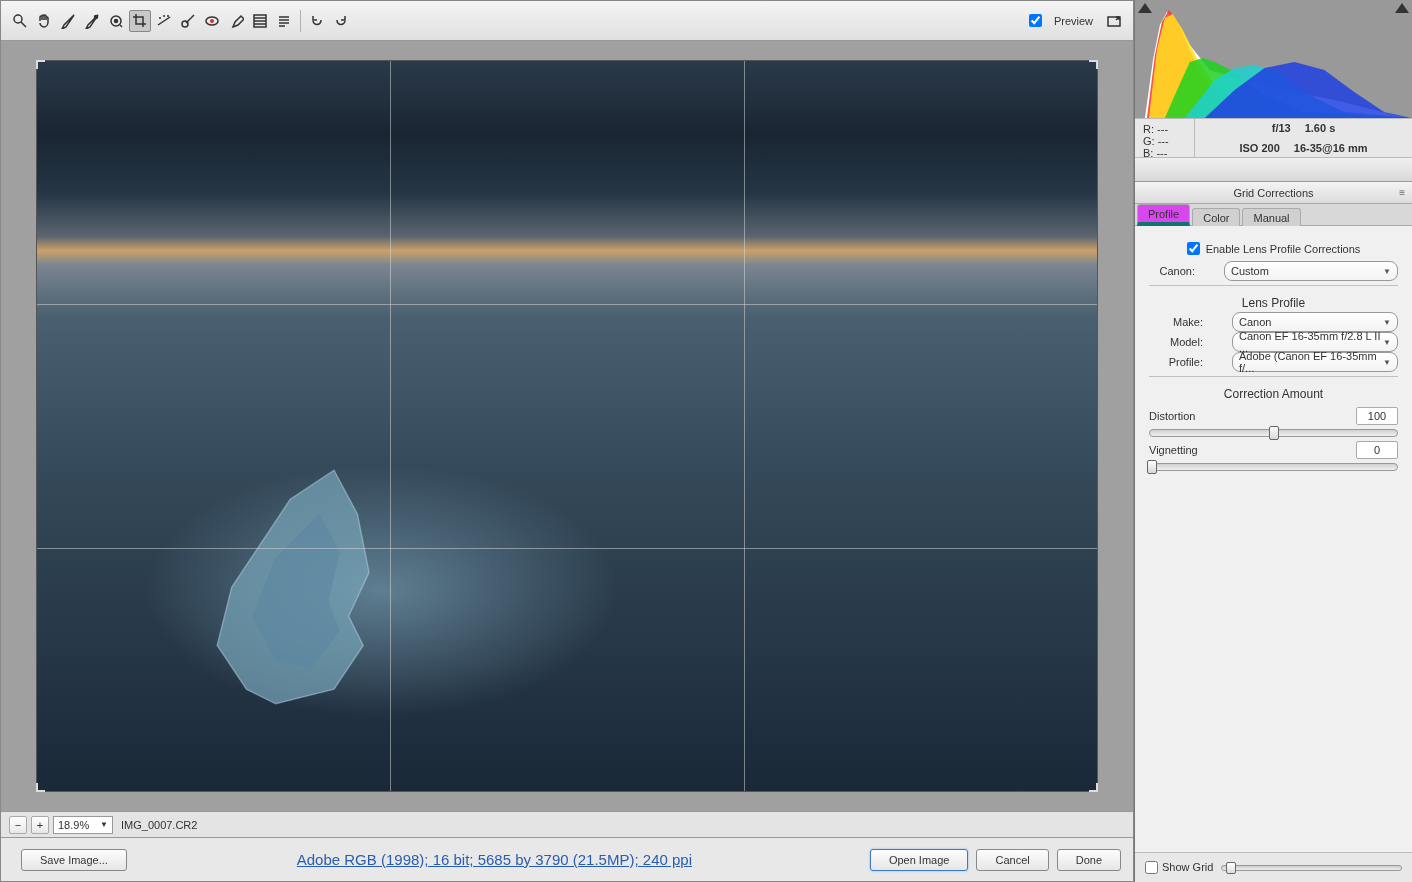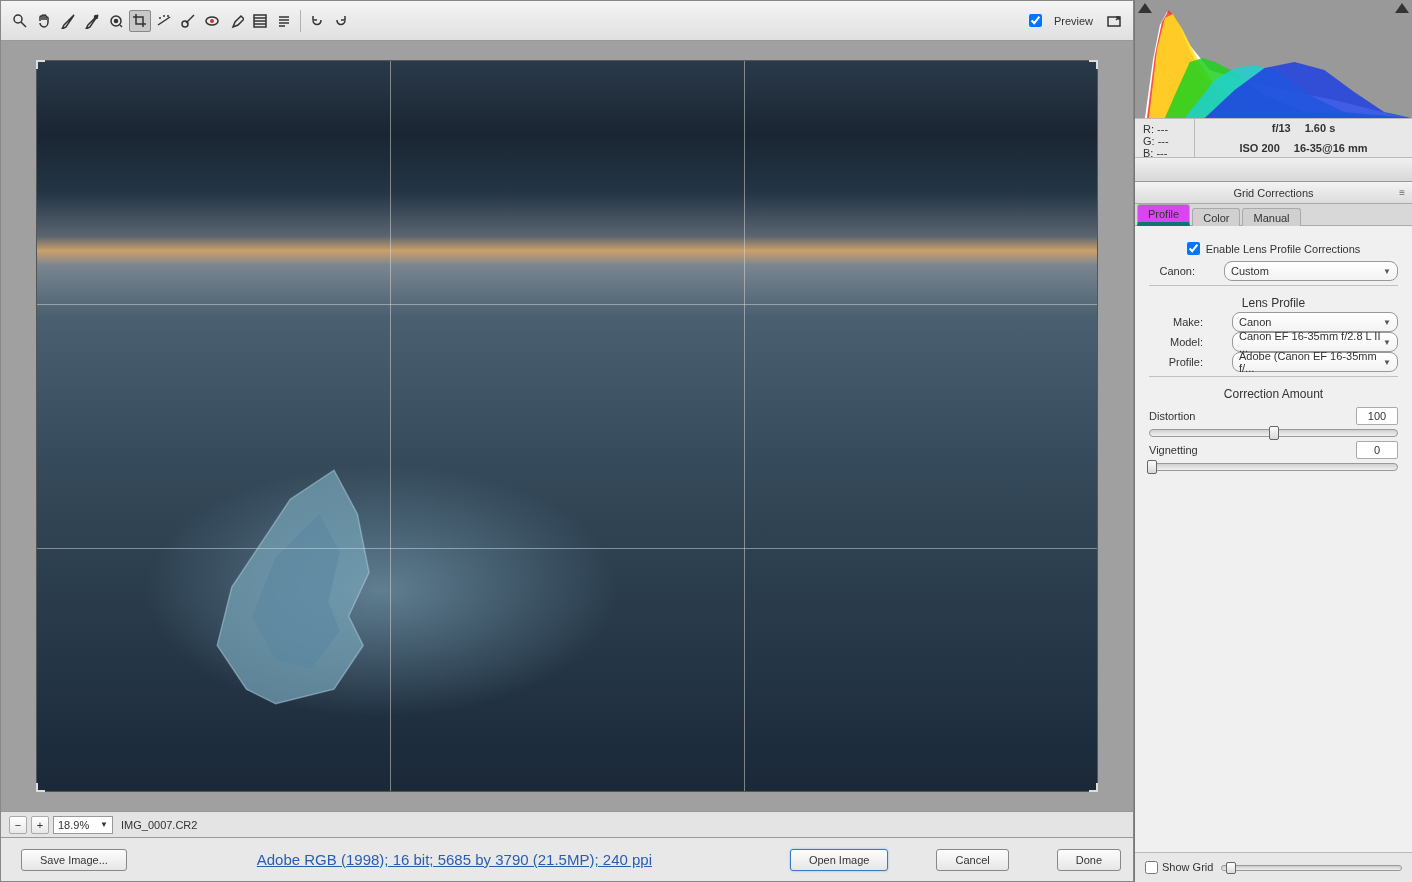--- a/index.html
+++ b/index.html
@@ -22,21 +22,21 @@
 .grid-v2 { left:66.66%; top:0; width:1px; height:100%;}
 .grid-h1 { top:33.33%; left:0; height:1px; width:100%;}
 .grid-h2 { top:66.66%; left:0; height:1px; width:100%;}
 .crop-handle { position:absolute; width:18px; height:18px; }
 .crop-handle svg { width:18px; height:18px; stroke:#ddd; stroke-width:2; fill:none;}
 .ch-tl { top:-2px; left:-2px;} .ch-tr { top:-2px; right:-2px;} .ch-bl { bottom:-2px; left:-2px;} .ch-br { bottom:-2px; right:-2px;}
 .status-bar { height:26px; display:flex; align-items:center; padding:0 8px; background:#e4e4e4; border-top:1px solid #999; gap:4px;}
 .zoom-btn { width:18px; height:18px; display:flex; align-items:center; justify-content:center; border:1px solid #aaa; background:linear-gradient(#fff,#e8e8e8); border-radius:2px;}
 .zoom-combo { width:60px; height:18px; border:1px solid #999; background:#fff; display:flex; align-items:center; padding:0 4px; font-size:10px; justify-content:space-between; margin-right:4px;}
 .status-file { flex:1; text-align:left; font-size:11px;}
-.footer { height:44px; display:flex; align-items:center; padding:0 12px; background:#e8e8e8; border-top:1px solid #999;gap:40px;}
+.footer { height:44px; display:flex; align-items:center; padding:0 12px; background:#e8e8e8; border-top:1px solid #999;}
 .footer-link { flex:1; text-align:center; color:#2a5db0; text-decoration:underline; font-size:15px;}
 .btn { height:22px; padding:0 18px; border:1px solid #888; border-radius:3px; background:linear-gradient(#fdfdfd,#e6e6e6); display:flex; align-items:center; font-size:11px; margin-left:8px;}
 .btn.primary { border:1px solid #3a7abf; box-shadow:0 0 2px #6ab0f0;}
 .sidebar { width:278px; background:#e8e8e8; border-left:1px solid #777; display:flex; flex-direction:column;}
 .histogram-wrap { position:relative; height:118px; background:#999; }
 .histogram { width:100%; height:100%; }
 .clip-tri { position:absolute; top:3px; width:0; height:0; border-left:7px solid transparent; border-right:7px solid transparent; border-bottom:10px solid #333;}
 .clip-tri.left{ left:3px;} .clip-tri.right{ right:3px;}
 .exif-row { display:flex; height:40px; border-top:1px solid #bbb; border-bottom:1px solid #bbb; background:#e8e8e8;}
 .exif-rgb { width:60px; padding:4px 8px; font-size:10px; line-height:12px; border-right:1px solid #bbb;}

